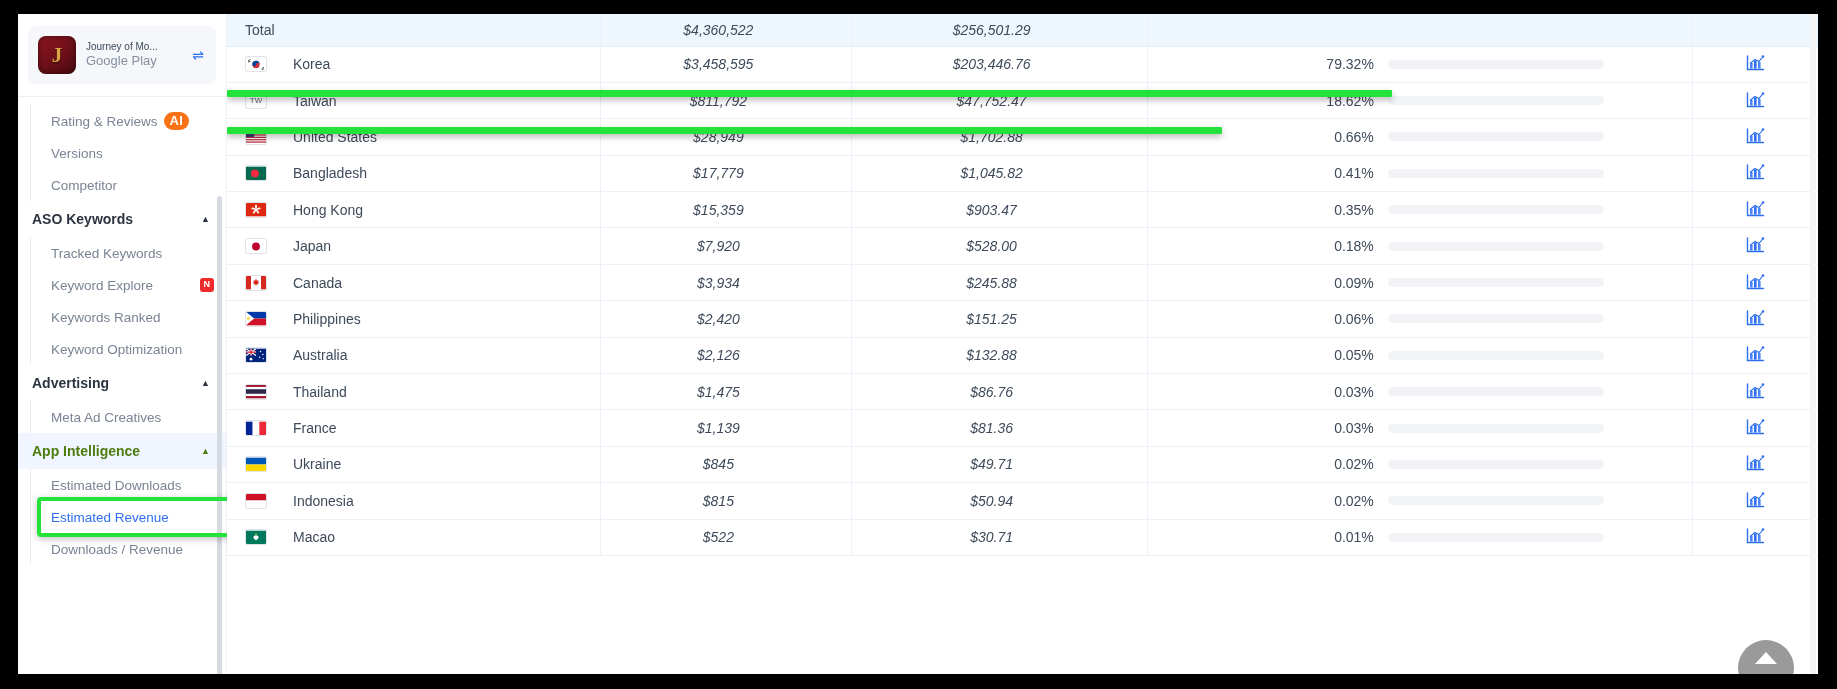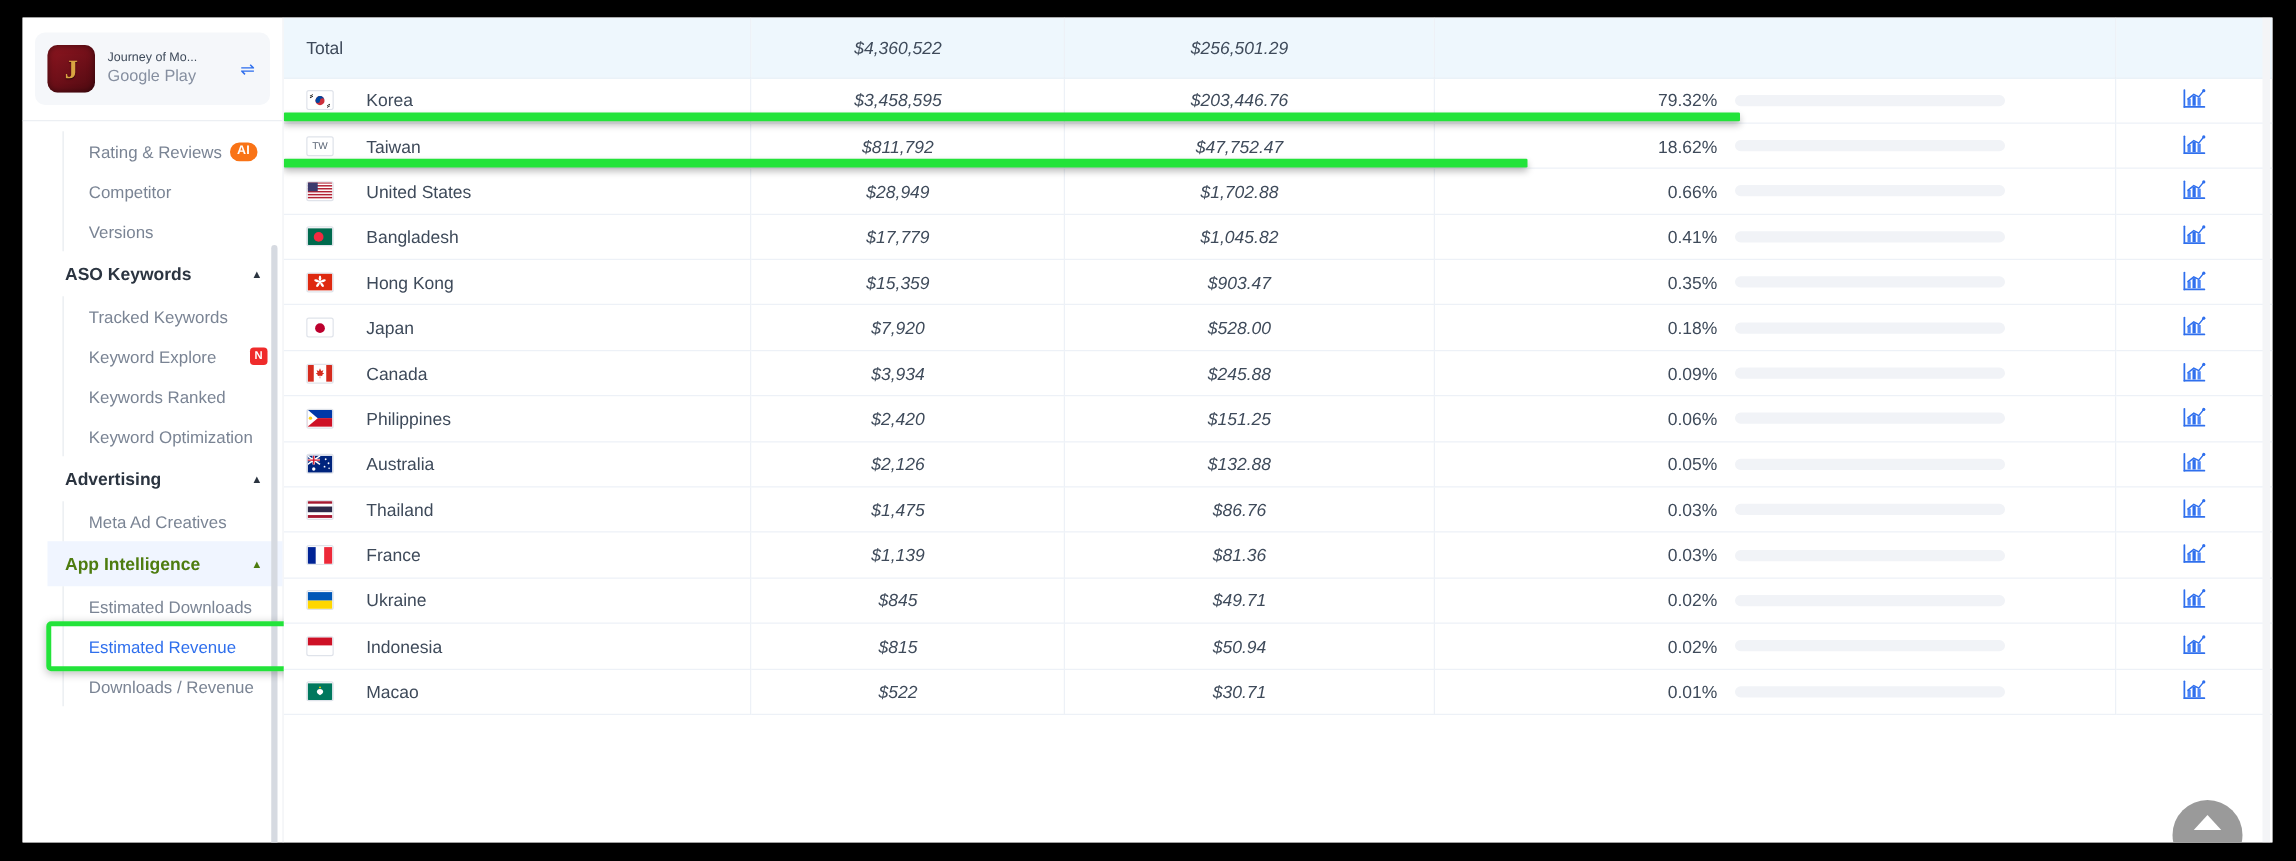--- a/index.html
+++ b/index.html
@@ -55,39 +55,39 @@
   .app-meta { flex: 1 1 auto; min-width: 0; line-height: 1.25; }
   .app-name {
     font-size: 10px; color: #3e4a5a; white-space: nowrap;
     overflow: hidden; text-overflow: ellipsis;
   }
   .app-store { font-size: 13px; color: #868fa0; }
   .swap-icon { flex: 0 0 auto; color: #2f6fed; font-size: 14px; padding: 0 2px;}
 
   .divider { height: 1px; background: #eceff3; margin: 12px 0 0 0; }
 
-  .nav { padding: 8px 0 0 0; position: relative; margin-left: 20px; }
+  .nav { padding: 8px 0 0 0; position: relative; }
   .nav-sub {
     position: relative;
     padding-left: 20px;
     margin-left: 12px;
     border-left: 1px solid #e8ebf0;
   }
   .nav-item {
     display: flex; align-items: center;
     height: 32px;
     font-size: 13.5px;
     color: #7a8494;
     padding-right: 12px;
     gap: 6px;
     cursor: pointer;
   }
   .nav-item.link-blue { color: #2f6fed; }
   .badge-ai {
-    background: #f97316; color: #fff; font-size: 10px; font-weight: bold;
+    background: #f97316; color: #fff; font-size: 13px; font-weight: bold;
     border-radius: 9px; padding: 1px 6px 2px 6px; line-height: 1.2;
     letter-spacing: .3px;
   }
   .badge-n {
     background: #ef2b2b; color: #fff; font-size: 9px; font-weight: bold;
     border-radius: 3px; padding: 1px 4px 2px 4px; line-height: 1.2;
     margin-left: auto;
   }
   .nav-group {
     display: flex; align-items: center; justify-content: space-between;
@@ -122,21 +122,21 @@
   }
   table { border-collapse: collapse; width: 100%; table-layout: fixed; }
   .c-country { width: 310px; }
   .c-rev     { width: 208px; }
   .c-rev2    { width: 245px; }
   .c-pct     { width: 452px; }
   .c-chart   { width: 104px; }
 
   tr.total-row td {
     background: #eef7fd;
-    height: 48px;
+    height: 32px;
     font-size: 14px;
     color: #3e4a5a;
     border-bottom: 1px solid #e3eef6;
   }
   tbody tr td {
     height: 36.4px;
     font-size: 14px;
     color: #3e4a5a;
     border-bottom: 1px solid #edf1f7;
     border-right: 1px solid #edf1f7;
@@ -216,24 +216,24 @@
 
     <div class="divider"></div>
 
     <div class="nav" id="nav-root">
         <div class="nav-sub">
           <div class="nav-item">
             <span>Rating &amp; Reviews</span>
             <span class="badge-ai">AI</span>
           </div>
           <div class="nav-item">
+            <span>Versions</span>
+          </div>
+          <div class="nav-item">
             <span>Competitor</span>
-          </div>
-          <div class="nav-item">
-            <span>Versions</span>
           </div>
         </div>
         <div class="nav-group">
           <span>ASO Keywords</span>
           <span class="caret">▲</span>
         </div>
         <div class="nav-sub">
           <div class="nav-item">
             <span>Tracked Keywords</span>
           </div>

